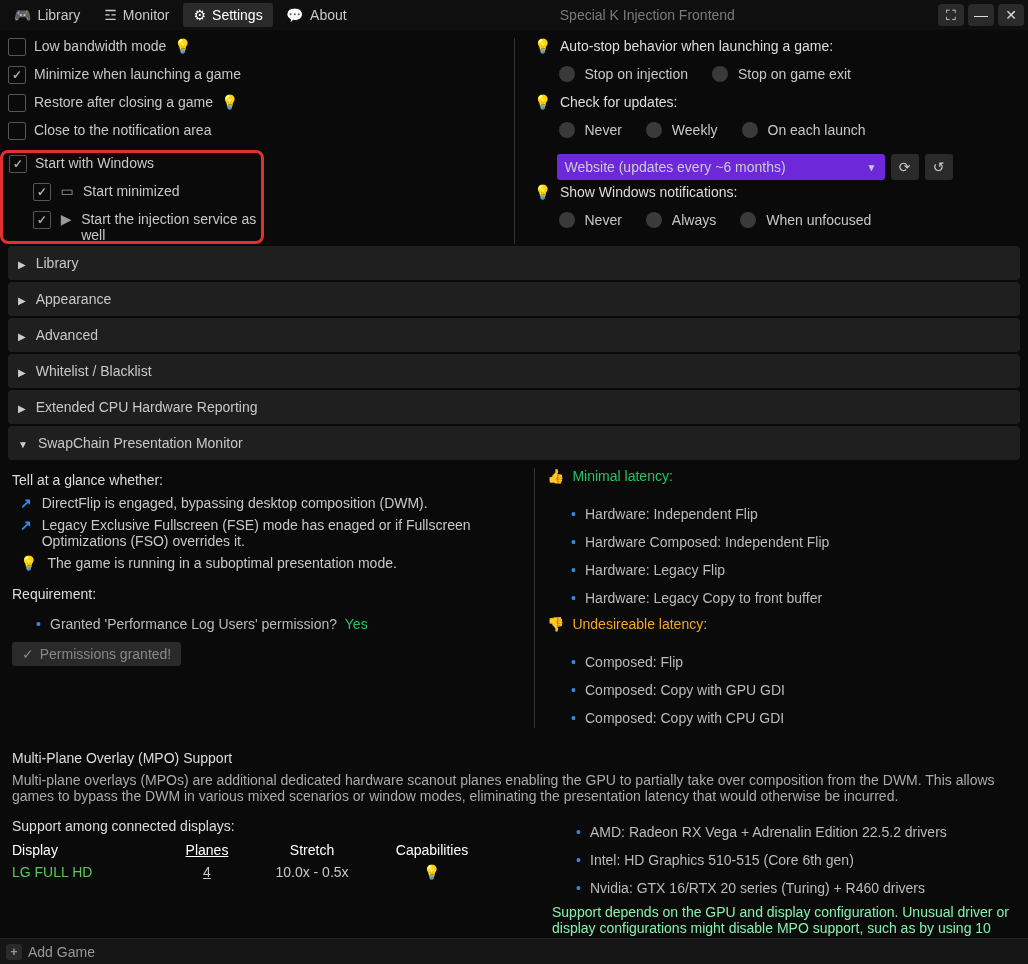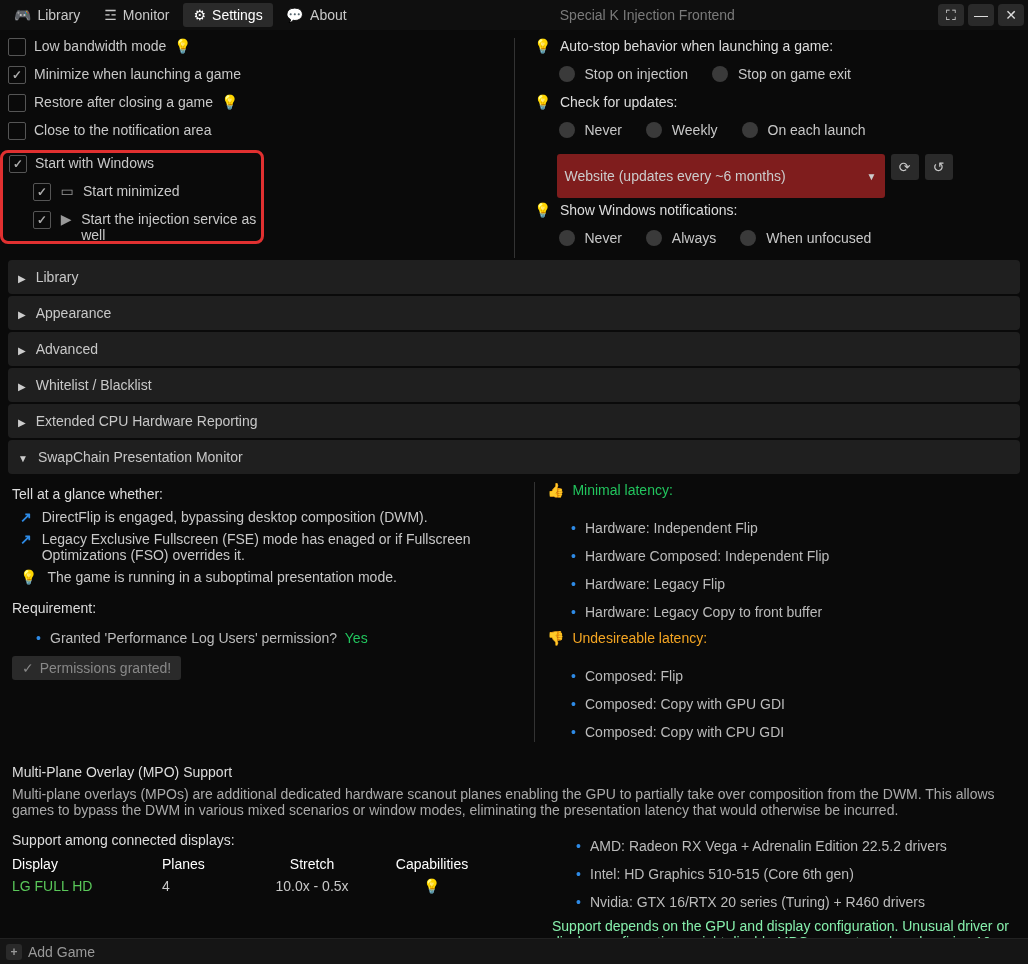--- a/index.html
+++ b/index.html
@@ -128,23 +128,23 @@
 .right-label { color: #ddd; }
 .select-row {
   display: flex;
   gap: 6px;
   margin-top: 4px;
   padding-left: 22px;
 }
 .select {
   flex: 1;
   max-width: 328px;
-  background: #7f1d1d;
+  background: #6d28d9;
   border-radius: 3px;
-  height: 44px;
+  height: 26px;
   display: flex;
   align-items: center;
   padding: 0 8px;
   justify-content: space-between;
   color: #ccc;
 }
 .select-caret { font-size: 10px; }
 .icon-btn {
   width: 28px;
   height: 26px;
@@ -199,21 +199,21 @@
   padding: 4px 10px;
   color: #888;
   margin-top: 8px;
 }
 .mpo-desc { color: #aaa; padding: 2px 0 10px 0; }
 .mpo-cols { display: flex; gap: 20px; }
 .mpo-left { width: 520px; }
 .table-hdr { display: flex; color: #ffffff; padding: 4px 0; }
 .table-row { display: flex; padding: 2px 0; }
 .c-disp { width: 150px; }
-.c-planes { width: 90px; text-align: left; }
+.c-planes { width: 90px; text-align: center; text-decoration: underline; }
 .c-stretch { width: 120px; text-align: center; }
 .c-caps { width: 120px; text-align: center; }
 .disp-name { color: #5ac85a; }
 .footer {
   position: absolute;
   bottom: 0;
   left: 0;
   right: 0;
   height: 26px;
   background: #151515;

